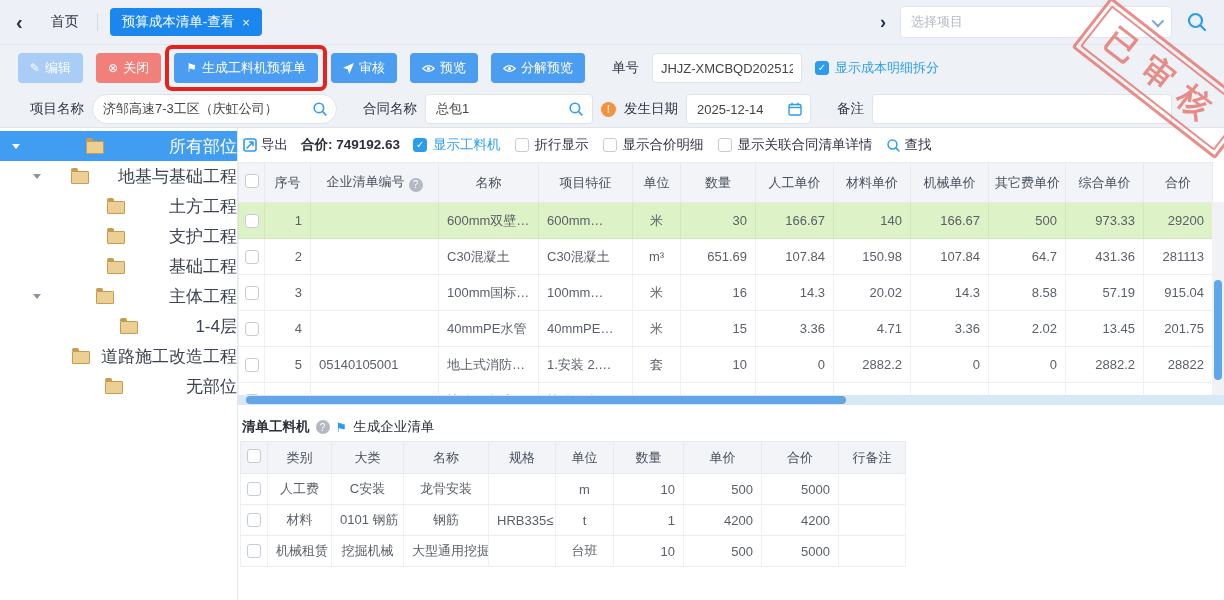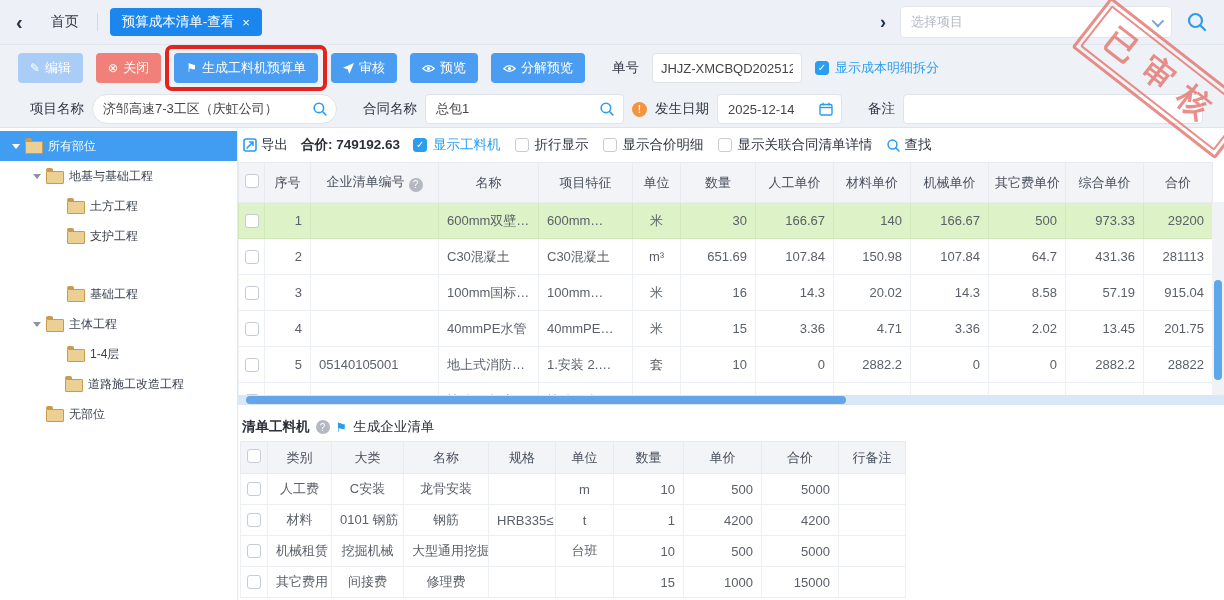--- a/index.html
+++ b/index.html
@@ -49,21 +49,21 @@
   .inputbox{height:30px;background:#fff;border:1px solid #dfe3ea;border-radius:4px;display:flex;
             align-items:center;padding:0 8px;gap:6px;box-sizing:border-box;}
   .inputbox input{border:none;outline:none;flex:1;font-size:13px;color:#444;font-family:inherit;background:transparent;min-width:0;}
   .warn-ic{width:15px;height:15px;border-radius:50%;background:#f5923e;color:#fff;font-size:10px;font-weight:bold;
            display:inline-flex;align-items:center;justify-content:center;flex:0 0 auto;}
   .gap18{width:10px;}
 
   
   .content{display:flex;height:474px;background:#fff;border-top:1px solid #e0e5eb;}
   .sidebar{width:238px;flex:0 0 238px;background:#fff;border-right:1px solid #e4e9ef;padding-top:3px;box-sizing:border-box;overflow:hidden;}
-  .tree-item{height:30px;display:flex;align-items:center;gap:5px;font-size:12px;color:#3c4350;cursor:pointer;white-space:nowrap;}
+  .tree-item{height:30px;display:flex;align-items:center;gap:5px;font-size:17px;color:#3c4350;cursor:pointer;white-space:nowrap;justify-content:space-between;}
   .tree-item.sel{background:#419df1;color:#fff;}
   .caret{width:0;height:0;border-left:4px solid transparent;border-right:4px solid transparent;
          border-top:5px solid #8a94a2;flex:0 0 auto;}
   .tree-item.sel .caret{border-top-color:#fff;}
   .caret.hide{visibility:hidden;}
   .folder{width:16px;height:11px;background:#eccf92;border:1px solid #c89b50;border-radius:1px;position:relative;flex:0 0 auto;margin-top:2px;}
   .folder:before{content:"";position:absolute;top:-4px;left:-1px;width:7px;height:3px;background:#c89b50;border-radius:2px 2px 0 0;}
 
   .main{flex:1;display:flex;flex-direction:column;overflow:hidden;background:#fff;}
   .table-toolbar{height:34px;display:flex;align-items:center;gap:13px;padding-left:5px;font-size:13.5px;color:#303544;}
@@ -198,21 +198,21 @@
       <input value="济邹高速7-3工区（庆虹公司）" style="">
       <span>
         <svg width="16" height="16" viewBox="0 0 22 22">
             <circle cx="9.5" cy="9.5" r="6.5" fill="none" stroke="#2b9df0" stroke-width="2.2"></circle>
             <line x1="14.5" y1="14.5" x2="19" y2="19" stroke="#2b9df0" stroke-width="2.2" stroke-linecap="round"></line>
           </svg>
       </span>
     </div>
     <span class="gap18"></span>
     <span class="field-label">合同名称</span>
-    <div class="inputbox" style="width:199px;">
+    <div class="inputbox" style="width:168px;">
       <input value="总包1" style="">
       <span>
         <svg width="16" height="16" viewBox="0 0 22 22">
             <circle cx="9.5" cy="9.5" r="6.5" fill="none" stroke="#2b9df0" stroke-width="2.2"></circle>
             <line x1="14.5" y1="14.5" x2="19" y2="19" stroke="#2b9df0" stroke-width="2.2" stroke-linecap="round"></line>
           </svg>
       </span>
     </div>
     <span class="warn-ic">!</span>
     <span class="field-label">发生日期</span>
@@ -248,21 +248,21 @@
           <div class="tree-item" style="padding-left: 54px;">
             <span class="caret hide"></span>
             <span class="folder"></span>
             <span>土方工程</span>
           </div>
           <div class="tree-item" style="padding-left: 54px;">
             <span class="caret hide"></span>
             <span class="folder"></span>
             <span>支护工程</span>
           </div>
-          <div class="tree-item" style="padding-left: 54px; margin-top: 28px;">
+          <div class="tree-item" style="padding-left: 54px;">
             <span class="caret hide"></span>
             <span class="folder"></span>
             <span>基础工程</span>
           </div>
           <div class="tree-item" style="padding-left: 33px;">
             <span class="caret"></span>
             <span class="folder"></span>
             <span>主体工程</span>
           </div>
           <div class="tree-item" style="padding-left: 54px;">
@@ -544,34 +544,20 @@
                 <td>机械租赁</td>
                 <td>挖掘机械</td>
                 <td>大型通用挖掘机</td>
                 <td></td>
                 <td>台班</td>
                 <td>10</td>
                 <td>500</td>
                 <td>5000</td>
                 <td></td>
               </tr>
-              <tr>
-                <td>
-                  <span class="cb" style="margin: 0px auto; display: flex;"></span>
-                </td>
-                <td>其它费用</td>
-                <td>间接费</td>
-                <td>修理费</td>
-                <td></td>
-                <td></td>
-                <td>15</td>
-                <td>1000</td>
-                <td>15000</td>
-                <td></td>
-              </tr>
             </tbody>
         </table>
       </div>
     </section>
   </div>
 
   <div class="stamp">
     <div class="stamp-outer">
         <div class="stamp-inner">已审核</div>
       </div>

